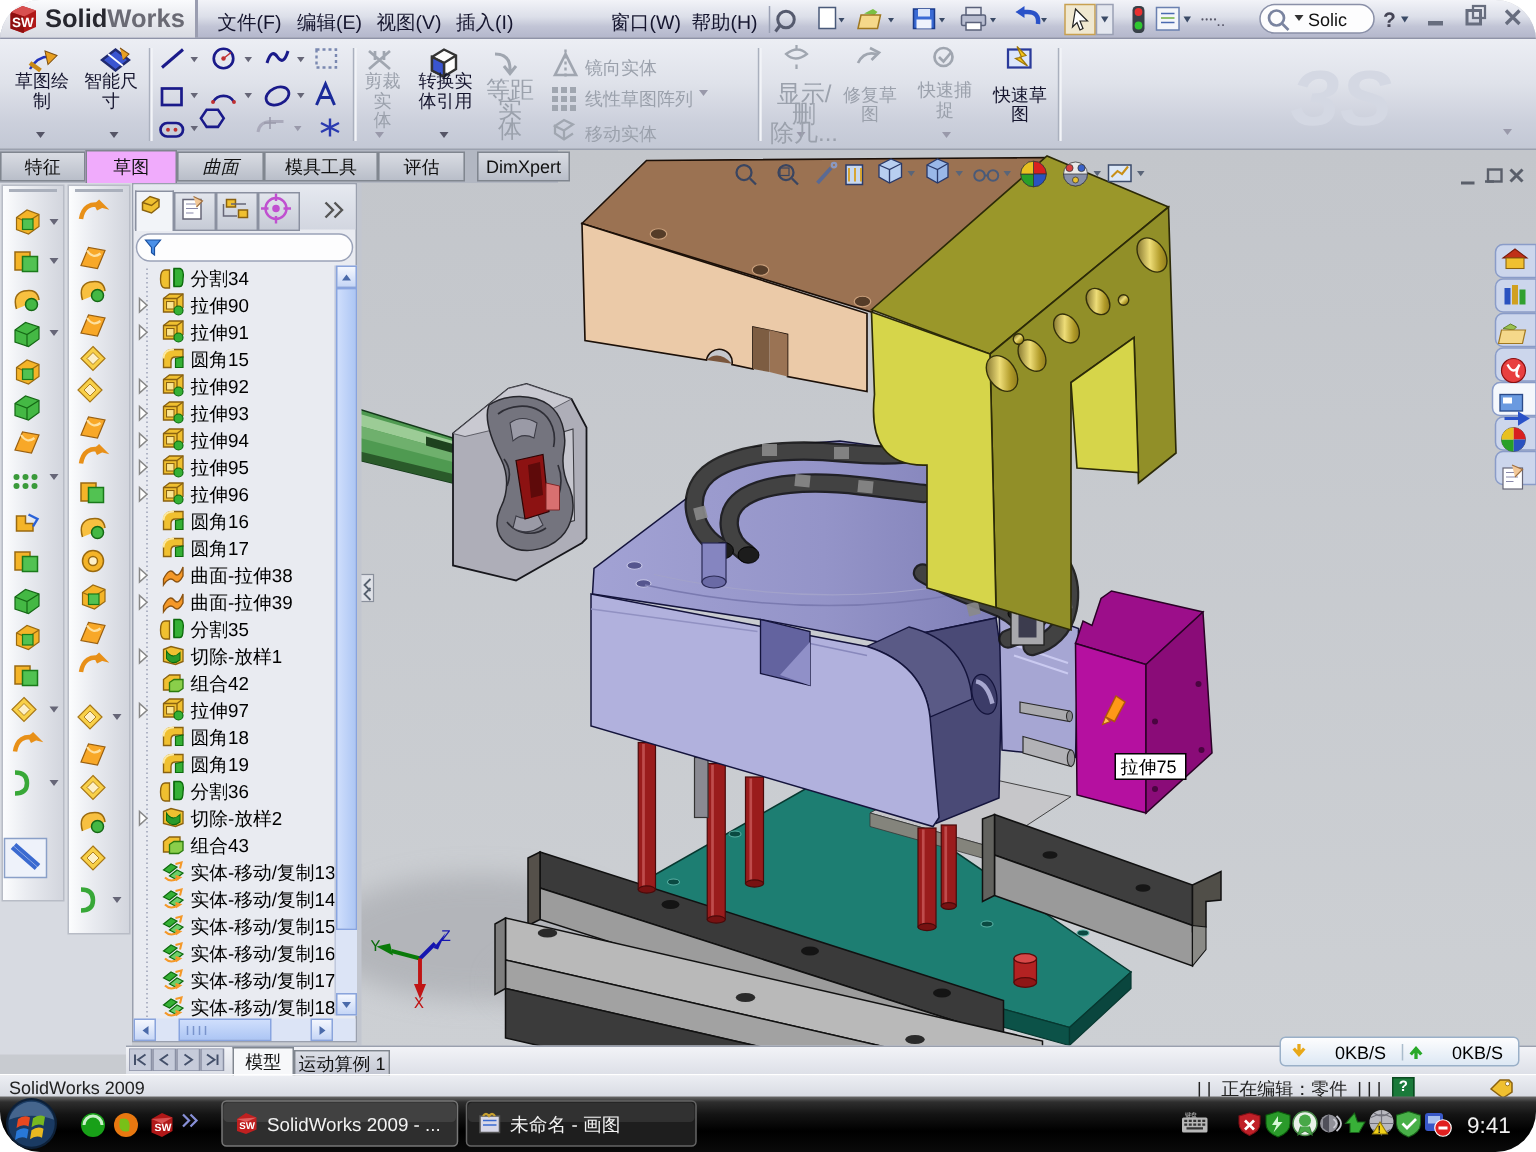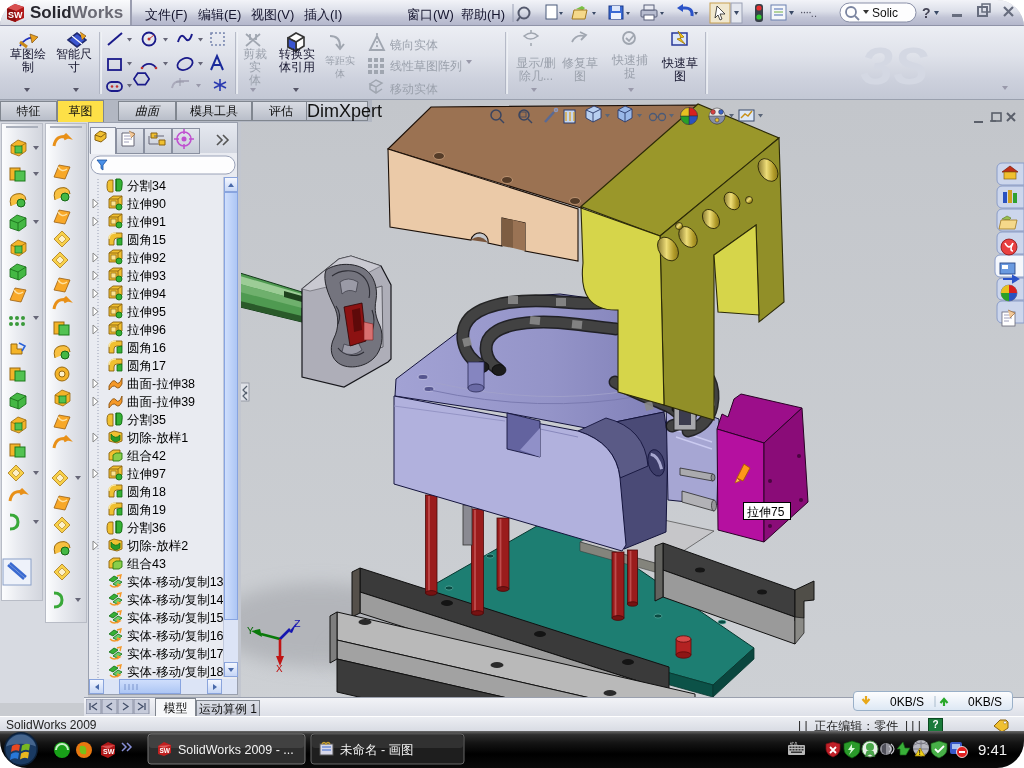--- a/index.html
+++ b/index.html
@@ -188,43 +188,43 @@
         <path d="M531 62 l6 0 l-3 4 z" fill="#99a"></path>
         <path d="M628 62 l6 0 l-3 4 z" fill="#99a"></path>
         <path d="M1002 60 l6 0 l-3 4 z" fill="#99a"></path>
       </g>
     </g>
   </svg>
   <div class="abs cjk" style="left:4px;top:22px;width:48px;text-align:center;font-size:12px;line-height:13px;">草图绘<br>制</div>
   <div class="abs cjk" style="left:50px;top:22px;width:48px;text-align:center;font-size:12px;line-height:13px;">智能尺<br>寸</div>
   <div class="abs grey" style="left:238px;top:22px;width:34px;text-align:center;font-size:12px;line-height:13px;">剪裁实<br>体</div>
   <div class="abs cjk" style="left:274px;top:22px;width:46px;text-align:center;font-size:12px;line-height:13px;">转换实<br>体引用</div>
-  <div class="abs grey" style="left:322px;top:28px;width:36px;text-align:center;font-size:10px;line-height:13px;">等距实<br>体</div>
+  <div class="abs grey" style="left:322px;top:28px;width:36px;text-align:center;font-size:16px;line-height:13px;">等距实<br>体</div>
   <div class="abs grey" style="left:390px;top:11px;font-size:12px;">镜向实体</div>
   <div class="abs grey" style="left:390px;top:32px;font-size:12px;">线性草图阵列</div>
   <div class="abs grey" style="left:390px;top:55px;font-size:12px;">移动实体</div>
-  <div class="abs grey" style="left:512px;top:31px;width:48px;text-align:center;font-size:12px;line-height:13px;">显示/删<br>除几...</div>
+  <div class="abs grey" style="left:512px;top:31px;width:48px;text-align:center;font-size:16px;line-height:13px;">显示/删<br>除几...</div>
   <div class="abs grey" style="left:558px;top:31px;width:44px;text-align:center;font-size:12px;line-height:13px;">修复草<br>图</div>
   <div class="abs grey" style="left:608px;top:28px;width:44px;text-align:center;font-size:12px;line-height:13px;">快速捕<br>捉</div>
   <div class="abs cjk" style="left:658px;top:31px;width:44px;text-align:center;font-size:12px;line-height:13px;">快速草<br>图</div>
 </div>
 
 <div class="abs" id="tabrow" style="left:0;top:100px;width:372px;height:22px;background:#b2b7c2;z-index:5;">
   <div class="abs" style="left:0;top:1px;width:57px;height:20px;background:linear-gradient(#d9dce3,#b9bec9);border:1px solid #80868f;box-sizing:border-box;
     font-size:12px;text-align:center;line-height:19px;color:#111;">特征</div>
-  <div class="abs" style="left:57px;top:0;width:47px;height:22px;background:#fde047;border:1px solid #80868f;border-bottom:none;box-sizing:border-box;
+  <div class="abs" style="left:57px;top:0;width:61px;height:22px;background:#f0abfc;border:1px solid #80868f;border-bottom:none;box-sizing:border-box;
     font-size:12px;text-align:center;line-height:20px;color:#111;z-index:2;">草图</div>
   <div class="abs" style="left:118px;top:1px;width:58px;height:20px;background:linear-gradient(#d9dce3,#b9bec9);border:1px solid #80868f;box-sizing:border-box;
     font-size:12px;text-align:center;line-height:19px;color:#111;font-style:italic;">曲面</div>
   <div class="abs" style="left:176px;top:1px;width:76px;height:20px;background:linear-gradient(#d9dce3,#b9bec9);border:1px solid #80868f;box-sizing:border-box;
     font-size:12px;text-align:center;line-height:19px;color:#111;">模具工具</div>
   <div class="abs" style="left:252px;top:1px;width:58px;height:20px;background:linear-gradient(#d9dce3,#b9bec9);border:1px solid #80868f;box-sizing:border-box;
     font-size:12px;text-align:center;line-height:19px;color:#111;">评估</div>
-  <div class="abs" style="left:306px;top:1px;width:62px;height:20px;background:linear-gradient(#d9dce3,#b9bec9);border:1px solid #80868f;box-sizing:border-box;
-    font-size:18px;text-align:center;line-height:19px;color:#111;">DimXpert</div>
+  <div class="abs" style="left:318px;top:1px;width:62px;height:20px;background:linear-gradient(#d9dce3,#b9bec9);border:1px solid #80868f;box-sizing:border-box;
+    font-size:12px;text-align:center;line-height:19px;color:#111;">DimXpert</div>
 </div>
 
 <div class="abs" id="viewport" style="left:240px;top:100px;width:784px;height:603px;
   background:linear-gradient(#c3c6cb,#cdd0d4);">
 <svg class="abs" style="left:0;top:0;" width="784" height="603" viewBox="240 100 784 603">
   <defs>
     <linearGradient id="gold" x1="0" y1="0" x2="1" y2="1">
       <stop offset="0" stop-color="#57490e"></stop>
             <stop offset="0.45" stop-color="#eedd78"></stop>
       <stop offset="0.7" stop-color="#b09a28"></stop>

